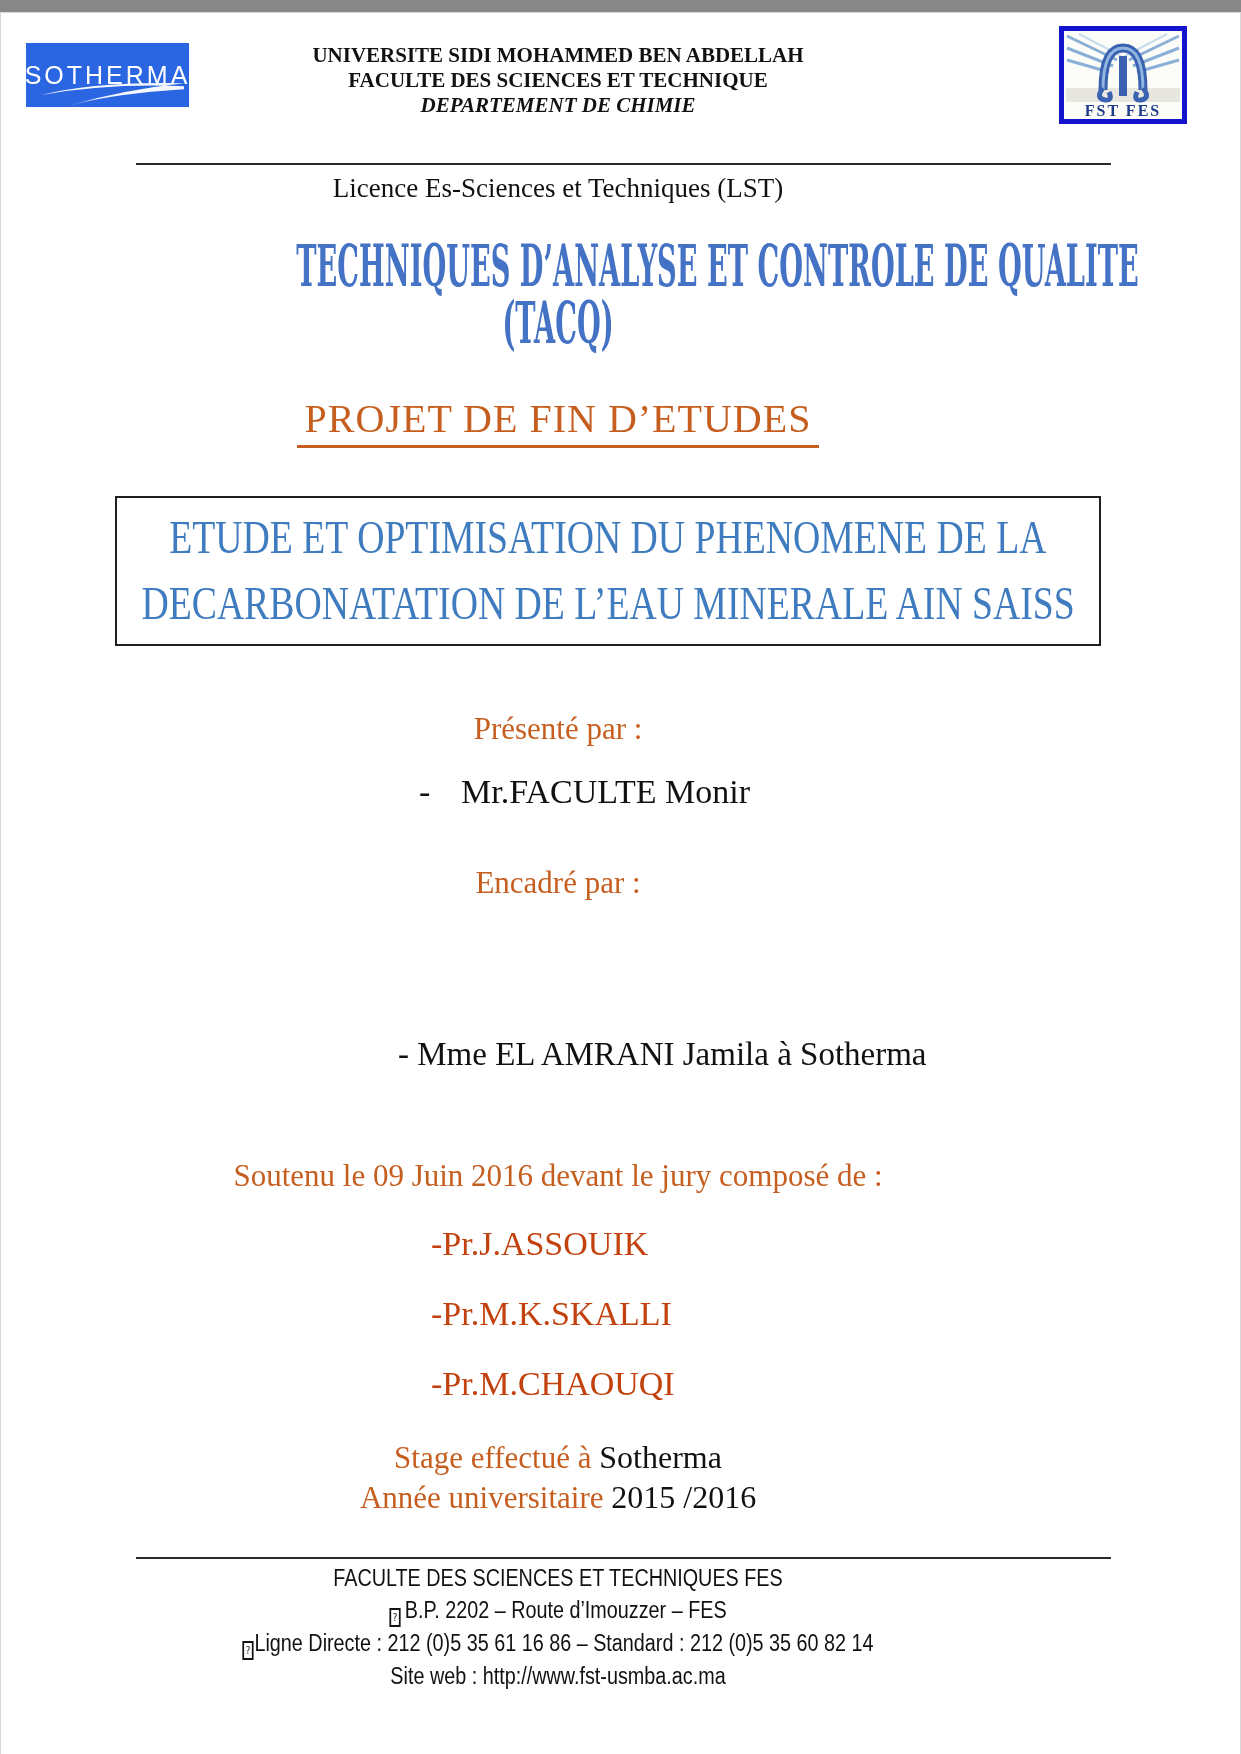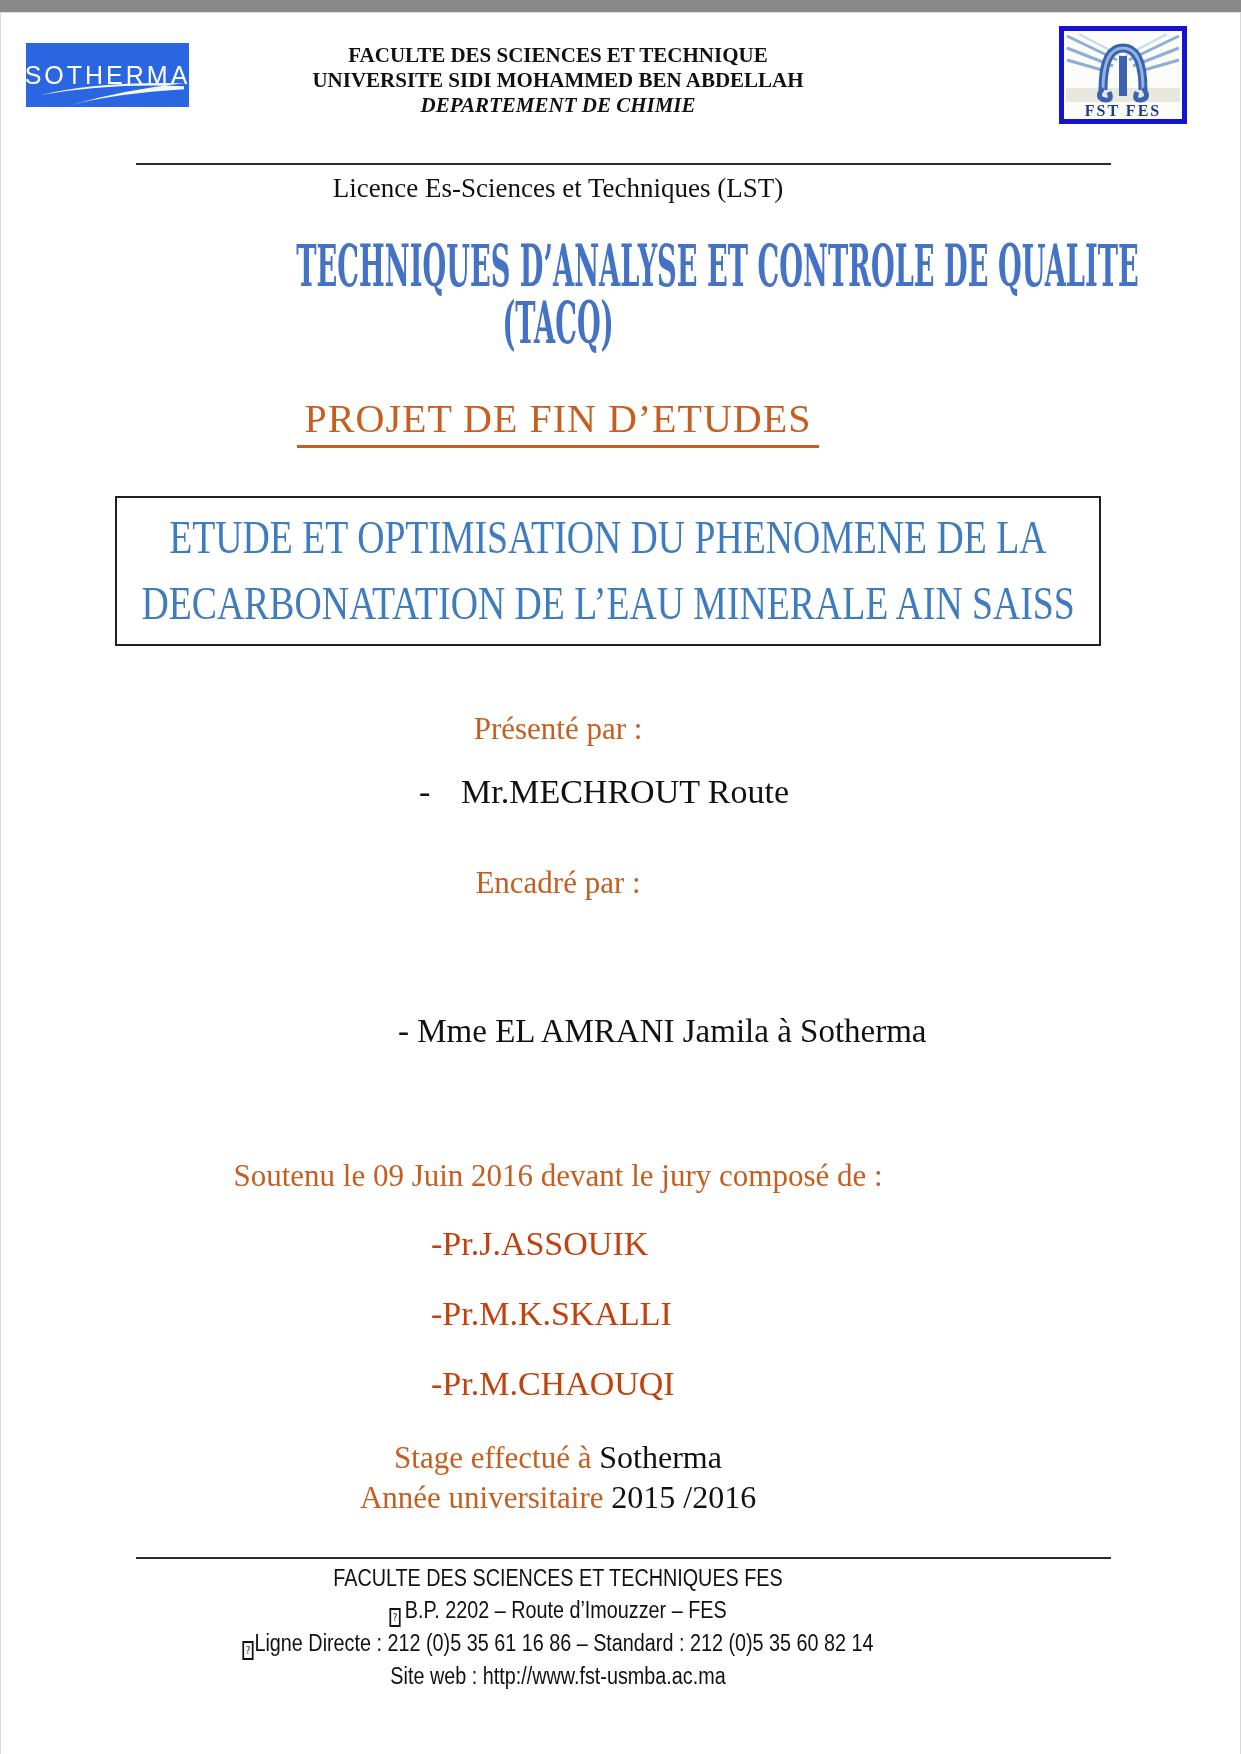--- a/index.html
+++ b/index.html
@@ -64,21 +64,21 @@
   }
 
   
   .orange{color:#C55E1E;}
   .black{color:#111;}
   .presente{top:698px;font-size:31px;}
   .candidate{position:absolute;left:418px;top:760px;font-size:34px;color:#111;white-space:nowrap;}
   .candidate .dash{display:inline-block;width:42px;}
   .encadre{top:852px;font-size:31px;}
   .supervisor{position:absolute;left:397px;font-size:33px;color:#111;white-space:nowrap;}
-  .sup-1{top:1000px;}
+  .sup-1{top:1023px;}
   .sup-2{top:1070px;}
   .soutenu{top:1145px;font-size:31px;}
   .jury-item{position:absolute;left:430px;font-size:34px;color:#c2410c;white-space:nowrap;}
   .jury-1{top:1212px;}
   .jury-2{top:1282px;}
   .jury-3{top:1352px;}
   .stage{top:1426px;font-size:31px;}
   .annee{top:1466px;font-size:31px;}
   .stage .black,.annee .black{font-size:32px;}
 
@@ -111,22 +111,22 @@
     <svg class="sotherma-rect" viewBox="0 0 163 64" preserveAspectRatio="none">
       <rect x="0" y="0" width="163" height="64" fill="#2B66E2"></rect>
     </svg>
     <span class="sotherma-text">SOTHERMA</span>
     <svg class="sotherma-swoosh" viewBox="0 0 163 70">
       <path d="M14 52 Q 70 38 158 40 Q 100 46 44 62 Q 90 50 158 46 L 158 43 Q 80 40 14 52 Z" fill="#ffffff" opacity="0.95"></path>
     </svg>
   </div>
 
   <div class="center-col univ-block">
+    <div>UNIVERSITE SIDI MOHAMMED BEN ABDELLAH</div>
     <div>FACULTE DES SCIENCES ET TECHNIQUE</div>
-    <div>UNIVERSITE SIDI MOHAMMED BEN ABDELLAH</div>
     <div class="univ-line-3">DEPARTEMENT DE CHIMIE</div>
   </div>
 
   <div class="fst-logo">
     <svg viewBox="0 0 128 98" width="128" height="98">
       <rect x="2.5" y="2.5" width="123" height="93" fill="#fcfcf8" stroke="#1414CE" stroke-width="5"></rect>
       <g stroke="#7FA8D4" stroke-width="3" opacity="0.9">
         <line x1="8" y1="10" x2="58" y2="34"></line>
         <line x1="8" y1="22" x2="54" y2="40"></line>
         <line x1="8" y1="34" x2="50" y2="46"></line>
@@ -161,21 +161,21 @@
     <span>PROJET DE FIN D’ETUDES</span>
   </div>
 
   <div class="thesis-box">
     <div class="thesis-line">ETUDE ET OPTIMISATION DU PHENOMENE DE LA</div>
     <div class="thesis-line">DECARBONATATION DE L’EAU MINERALE AIN SAISS</div>
   </div>
 
   <div class="center-col presente orange">Présenté par :</div>
   <div class="candidate">
-    <span class="dash">-</span><span>Mr.MECHROUT Route</span>
+    <span class="dash">-</span><span>Mr.FACULTE Monir</span>
   </div>
 
   <div class="center-col encadre orange">Encadré par :</div>
   <div class="supervisor sup-1">- Mme EL AMRANI Jamila à Sotherma</div>
 
   <div class="center-col soutenu orange">Soutenu le 09 Juin 2016 devant le jury composé de :</div>
   <div class="jury-item jury-1">-Pr.J.ASSOUIK</div>
   <div class="jury-item jury-2">-Pr.M.K.SKALLI</div>
   <div class="jury-item jury-3">-Pr.M.CHAOUQI</div>
 

